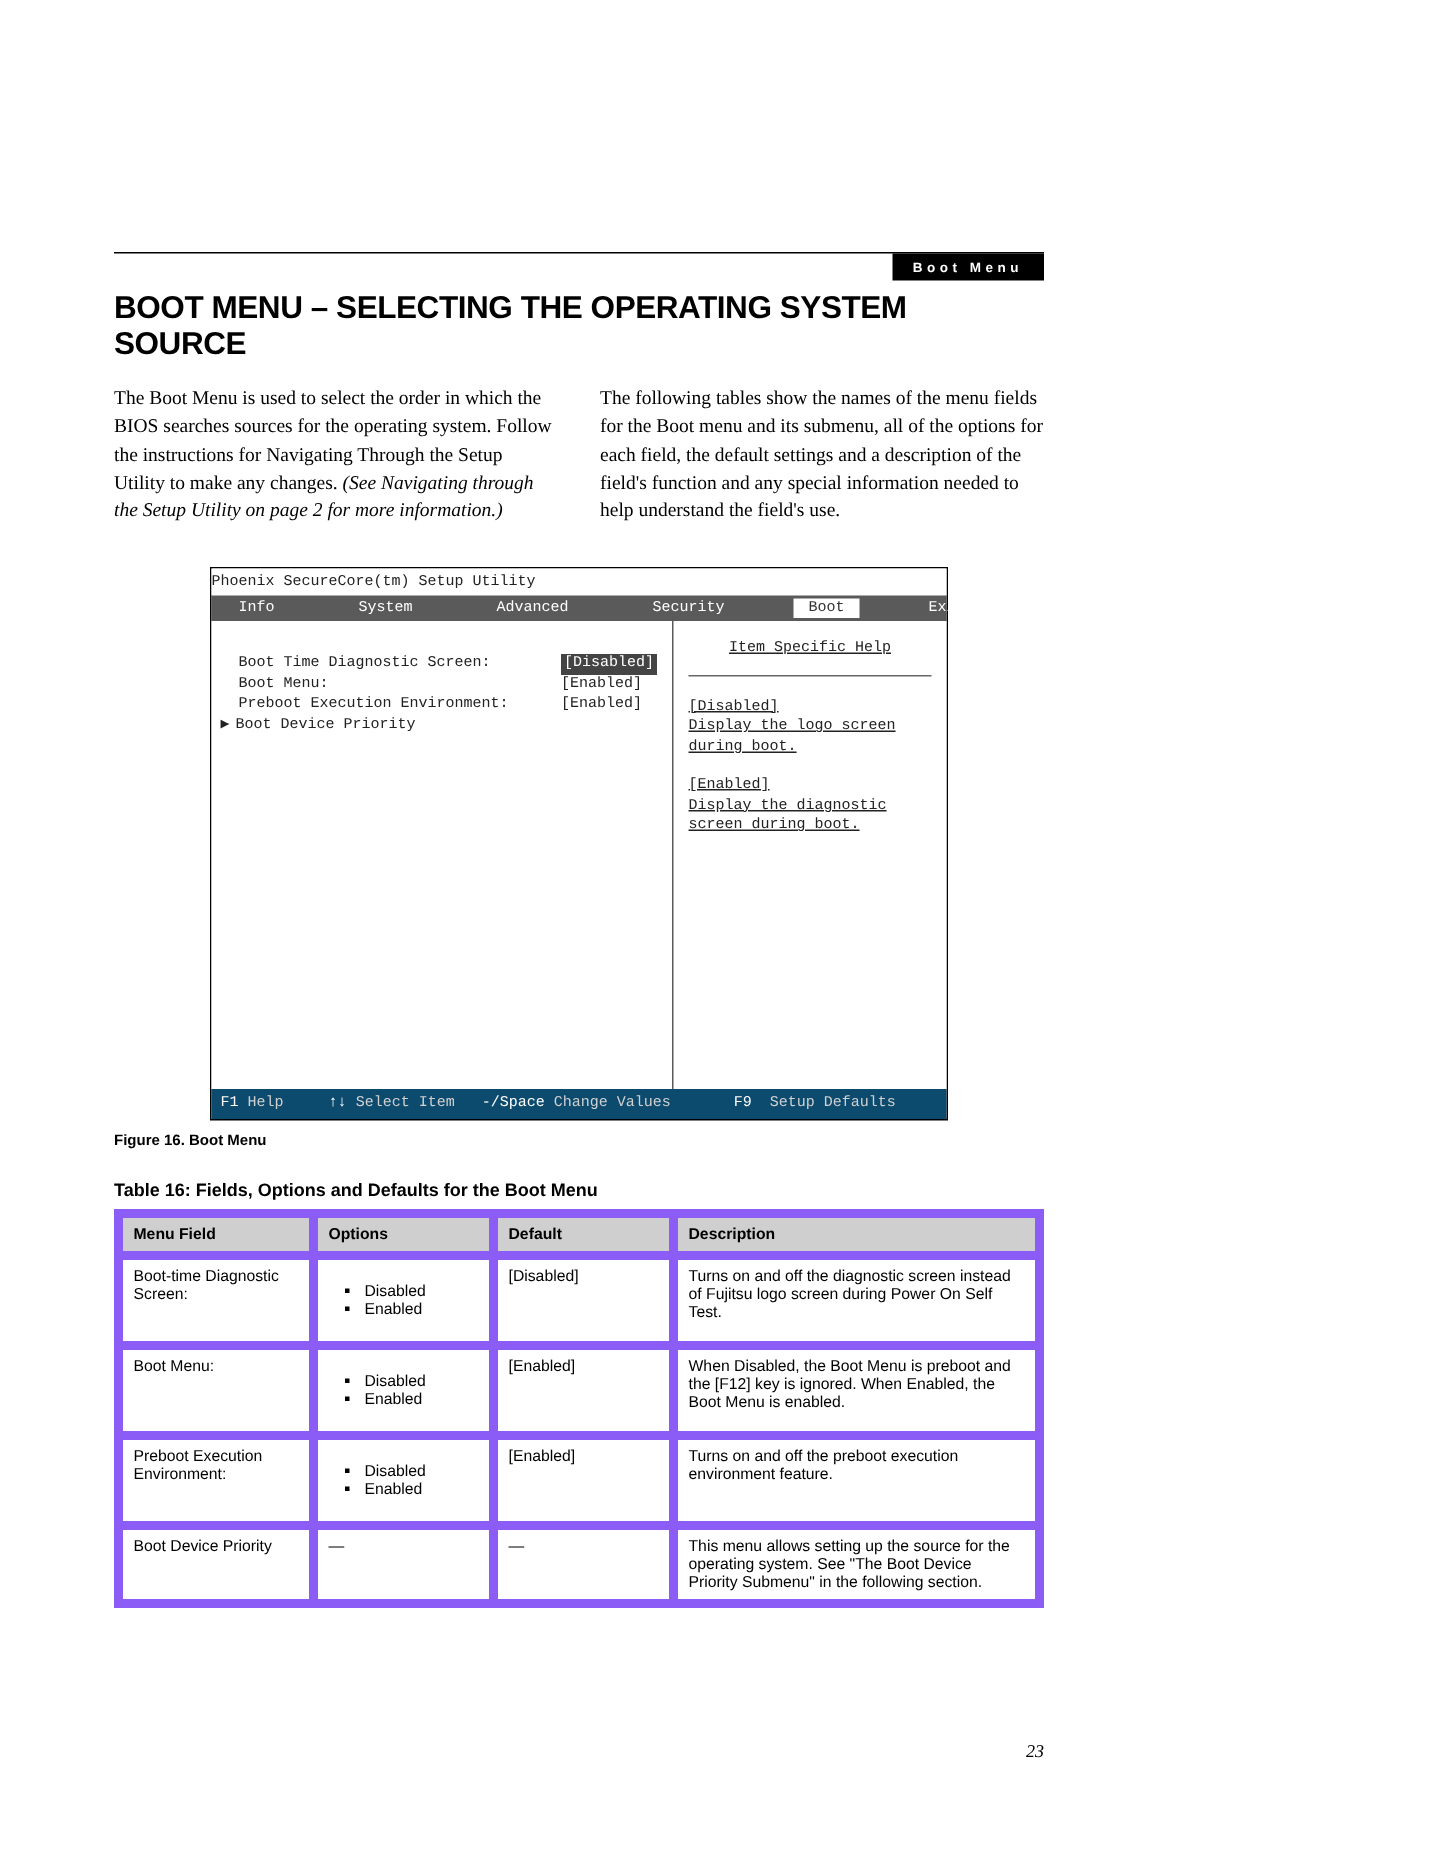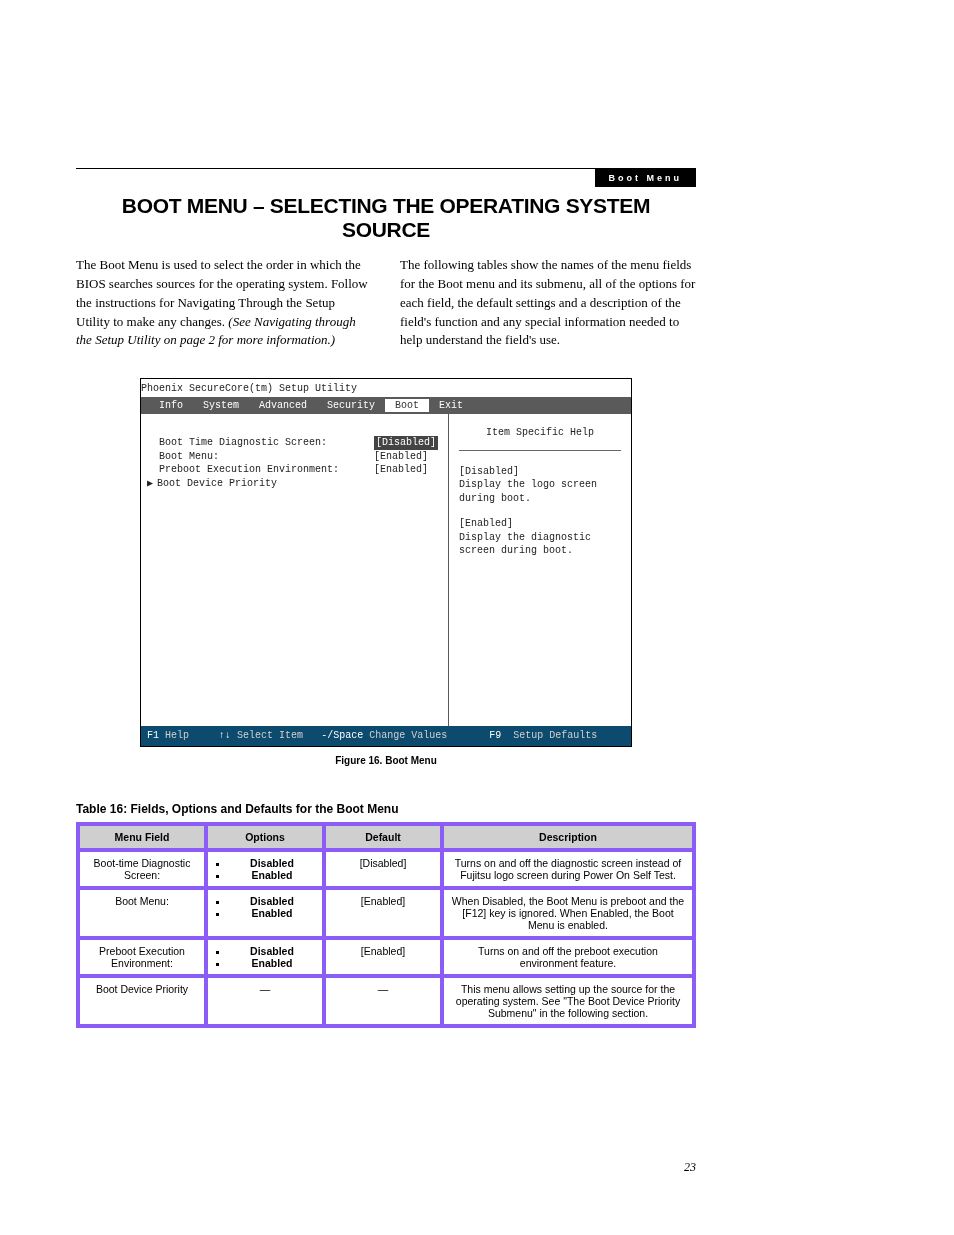--- a/index.html
+++ b/index.html
@@ -34,21 +34,20 @@
     font-weight: bold;
     letter-spacing: 3px;
     padding: 4px 14px;
   }
   h1.title {
     margin: 26px 0 14px 0;
     font-family: Arial, sans-serif;
     font-size: 21px;
     font-weight: bold;
     letter-spacing: -0.3px;
-    text-align: center;
   }
   .cols {
     display: flex;
     gap: 28px;
     font-size: 13px;
     line-height: 1.45;
   }
   .cols > div { flex: 1; }
   .cols i { font-style: italic; }
   .bios {
@@ -62,83 +61,83 @@
   }
   .bios-title {
     padding: 3px 0 1px 0;
     background: #fff;
   }
   .bios-tabs {
     background: #5a5a5a;
     color: #fff;
     padding: 2px 8px;
     display: flex;
+    gap: 36px;
   }
   .bios-tabs span { padding: 0 10px; }
   .bios-tabs .sel { background: #fff; color: #333; }
   .bios-body {
     display: flex;
     background: #fff;
   }
   .bios-left {
     flex: 1;
     padding: 22px 10px 10px 18px;
     min-height: 280px;
     border-right: 1px solid #5a5a5a;
   }
   .bios-left .row { display: flex; }
   .bios-left .row .lbl { width: 215px; }
   .bios-left .row .val-sel { background: #444; color: #fff; padding: 0 2px; }
   .bios-right {
     width: 170px;
     padding: 12px 10px 10px 10px;
+    text-decoration: underline;
   }
   .bios-right .help-title {
     text-align: center;
     padding-bottom: 10px;
     border-bottom: 1px solid #666;
     margin-bottom: 14px;
   }
   .bios-foot {
     background: #0c4a6e;
     color: #fff;
     padding: 3px 6px;
   }
   .bios-foot .nonkey { color: #d0d0d0; }
   .fig-caption {
-    text-align: center;
     font-family: Arial, sans-serif;
     font-size: 10px;
     font-weight: bold;
-    margin: 6px 0 36px 0;
+    margin: 6px 0 20px 0;
   }
   .table-title {
     font-family: Arial, sans-serif;
     font-size: 12px;
     font-weight: bold;
     margin: 8px 0 6px 0;
   }
   table.opts {
     width: 100%;
     border-collapse: collapse;
     font-family: Arial, sans-serif;
     font-size: 10.5px;
   }
   table.opts th, table.opts td {
-    border: 4px solid #8b5cf6;
+    border: 6px solid #8b5cf6;
     padding: 5px 7px;
-    text-align: center;
+    text-align: left;
     vertical-align: top;
   }
   table.opts th { background: #cfcfcf; font-weight: bold; }
   table.opts td.opts-col ul {
-    margin: 0;
+    margin: 10px;
     padding: 0 0 0 14px;
     list-style: square;
-    font-weight: bold;
   }
   .col-field { width: 110px; }
   .col-options { width: 100px; }
   .col-default { width: 100px; }
   .page-num {
     position: absolute;
     right: 76px;
     bottom: 60px;
     font-style: italic;
     font-size: 12px;

